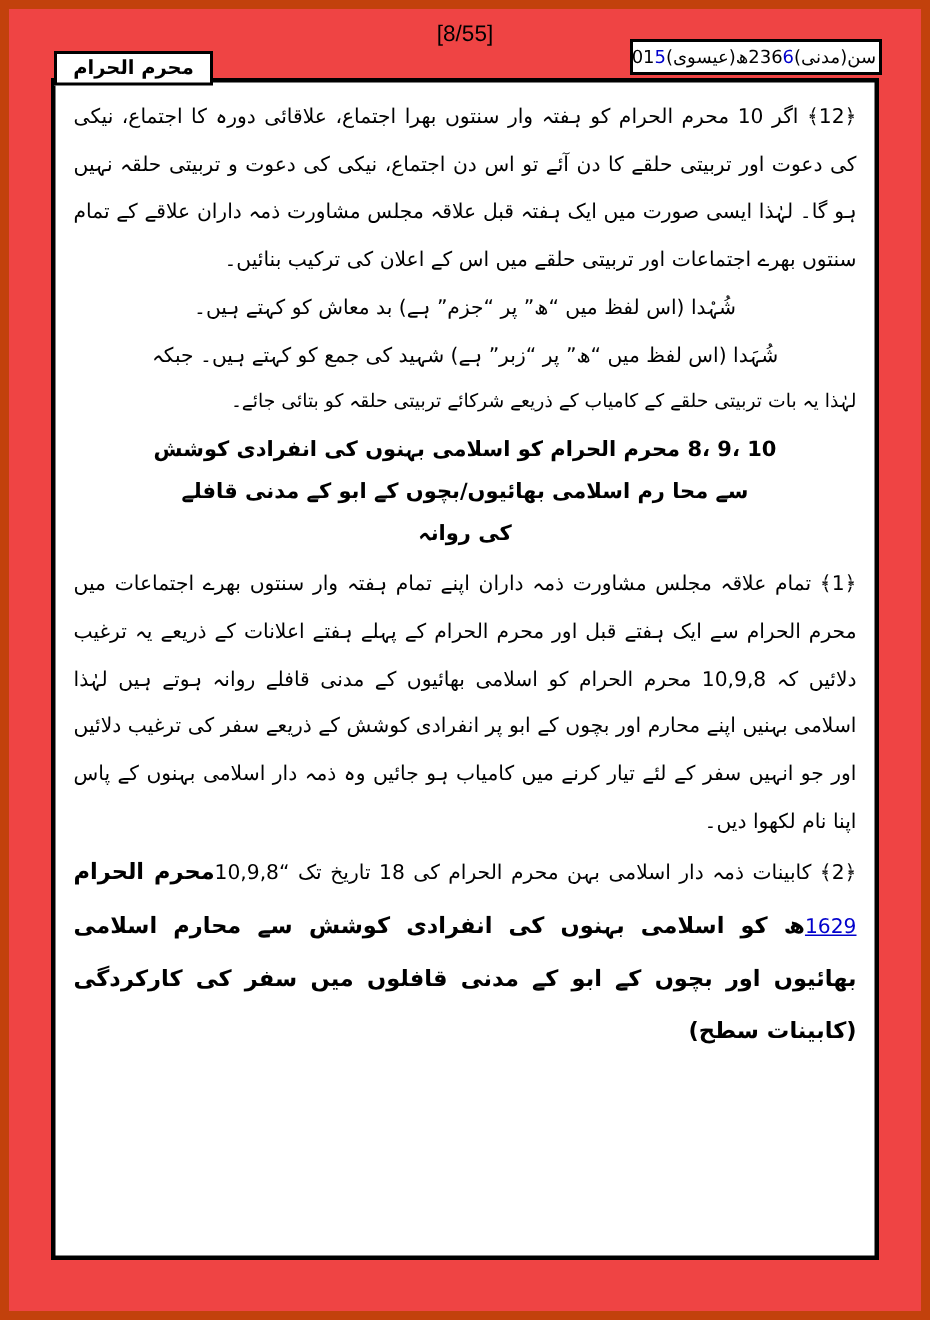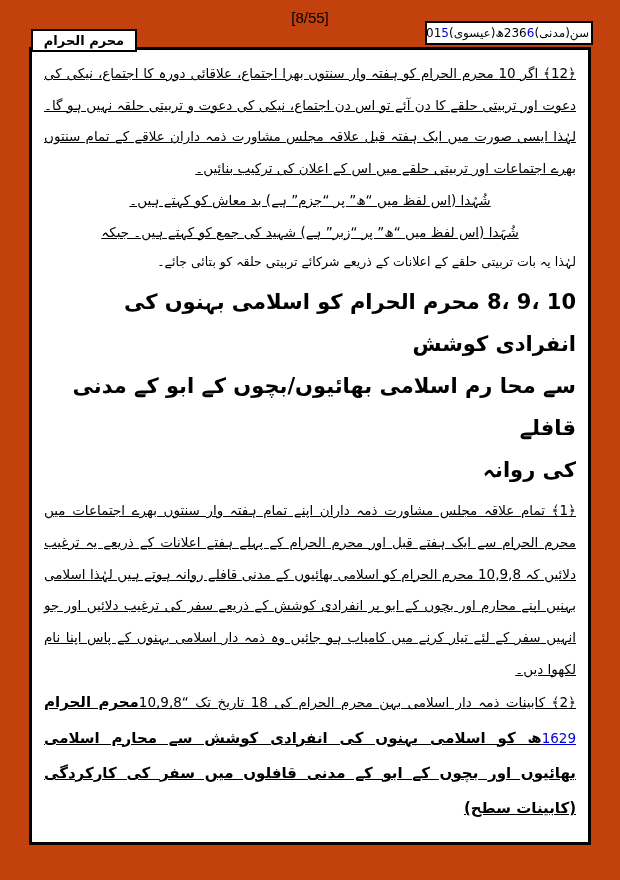--- a/index.html
+++ b/index.html
@@ -2,22 +2,22 @@
 <html lang="ur" dir="rtl"><head>
 <meta charset="utf-8">
 <style>
   html,body{margin:0;padding:0;background:#ffffff;}
   body{
     width:620px;height:880px;position:relative;
     font-family:"DejaVu Sans",sans-serif;color:#000;
     overflow:hidden;
   }
   .page{
-    position:absolute;inset:0;background:#c2410c;
-    border:1px solid #c2410c;box-sizing:border-box;
+    position:absolute;inset:0;background:#ef4444;
+    border:6px solid #c2410c;box-sizing:border-box;
   }
   .page-number{
     position:absolute;top:8px;left:0;width:100%;
     text-align:center;font-family:"Liberation Sans",sans-serif;
     font-size:15px;direction:ltr;
   }
   .date-box{
     position:absolute;top:20px;right:26px;width:168px;
     border:2px solid #000;background:#fff;box-sizing:border-box;
     text-align:center;font-size:12px;padding:3px 2px;
@@ -30,27 +30,27 @@
     padding:2px 0;direction:rtl;z-index:2;
   }
   .main-box{
     position:absolute;top:46px;left:28px;right:28px;bottom:34px;
     border:3px solid #000;box-sizing:border-box;
     padding:8px 12px 6px 12px;direction:rtl;overflow:hidden;
     background:#fff;z-index:1;
   }
   p{margin:0;}
   .para{
-    font-size:13.5px;line-height:2.35;text-align:justify;text-decoration:underline;
+    font-size:13.5px;line-height:2.35;text-align:justify;
   }
   .center{text-align:center;}
   .note{font-size:12.5px;line-height:2.3;text-align:right;}
   .heading{
-    font-weight:bold;font-size:21px;line-height:2.0;
-    margin:4px 0 4px 0;
+    font-weight:bold;font-size:14px;line-height:2.0;
+    text-align:center;margin:4px 0 4px 0;
   }
   .b{font-weight:bold;font-size:15px;}
   .blue{color:#0000cc;}
   .link{color:#0000cc;text-decoration:underline;text-decoration-color:#0000cc;}
   .sup{vertical-align:super;font-size:8.5px;line-height:1;}
   .ltr{direction:ltr;unicode-bidi:embed;}
 </style>
 </head>
 <body>
 
@@ -64,21 +64,21 @@
 
   <div class="main-box">
 
     <p class="para"><span>﴿12﴾ اگر 10 محرم الحرام کو ہفتہ وار سنتوں بھرا اجتماع، علاقائی دورہ کا اجتماع، نیکی کی دعوت اور تربیتی حلقے کا دن آئے تو اس دن اجتماع، نیکی کی دعوت و تربیتی حلقہ نہیں ہو گا۔ لہٰذا ایسی صورت میں ایک ہفتہ قبل علاقہ مجلس مشاورت ذمہ داران علاقے کے تمام سنتوں بھرے اجتماعات اور تربیتی حلقے میں اس کے اعلان کی ترکیب بنائیں۔</span></p>
 
 
     <p class="para center"><span>شُہْدا (اس لفظ میں “ھ” پر “جزم” ہے)   بد معاش کو کہتے ہیں۔</span></p>
 
     <p class="para center"><span>شُہَدا (اس لفظ میں “ھ” پر “زبر” ہے)  شہید کی جمع کو کہتے ہیں۔ جبکہ</span></p>
 
-    <p class="note"><span>لہٰذا یہ بات تربیتی حلقے کے اعلانات کے ذریعے شرکائے تربیتی حلقہ کو بتائی جائے۔</span></p>
+    <p class="note"><span>لہٰذا یہ بات تربیتی حلقے کے کامیاب کے ذریعے شرکائے تربیتی حلقہ کو بتائی جائے۔</span></p>
 
     <h2 class="heading"><span class="ltr">8، 9، 10</span><span> محرم الحرام کو اسلامی بہنوں کی انفرادی کوشش</span><br><span>سے محا رم اسلامی بھائیوں/بچوں کے ابو کے مدنی قافلے</span><br><span>کی روانہ</span></h2>
 
     <p class="para"><span>﴿1﴾ تمام علاقہ مجلس مشاورت ذمہ داران اپنے تمام ہفتہ وار سنتوں بھرے اجتماعات میں محرم الحرام سے ایک ہفتے قبل اور محرم الحرام کے پہلے ہفتے اعلانات کے ذریعے یہ ترغیب دلائیں کہ 10,9,8 محرم الحرام کو اسلامی بھائیوں کے مدنی قافلے روانہ ہوتے ہیں لہٰذا اسلامی بہنیں اپنے محارم اور بچوں کے ابو پر انفرادی کوشش کے ذریعے سفر کی ترغیب دلائیں اور جو انہیں سفر کے لئے تیار کرنے میں کامیاب ہو جائیں وہ ذمہ دار اسلامی بہنوں کے پاس اپنا نام لکھوا دیں۔</span></p>
 
     <p class="para"><span>﴿2﴾ کابینات ذمہ دار اسلامی بہن محرم الحرام کی 18 تاریخ تک “10,9,8</span><span class="b">محرم الحرام </span><span class="link">1629</span><span class="b">ھ کو اسلامی بہنوں کی انفرادی کوشش سے محارم اسلامی بھائیوں اور بچوں کے ابو کے مدنی قافلوں میں سفر کی کارکردگی (کابینات سطح)</span></p>
 
   </div>
 </div>
 

